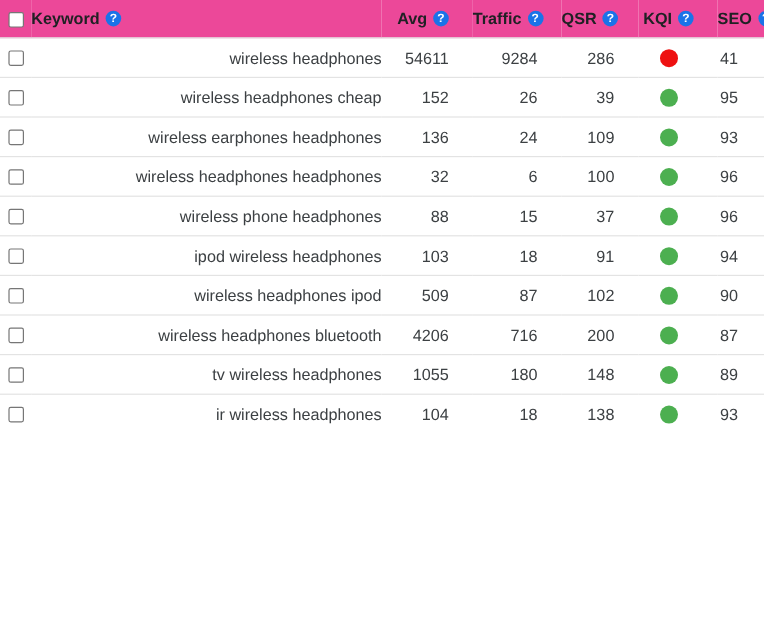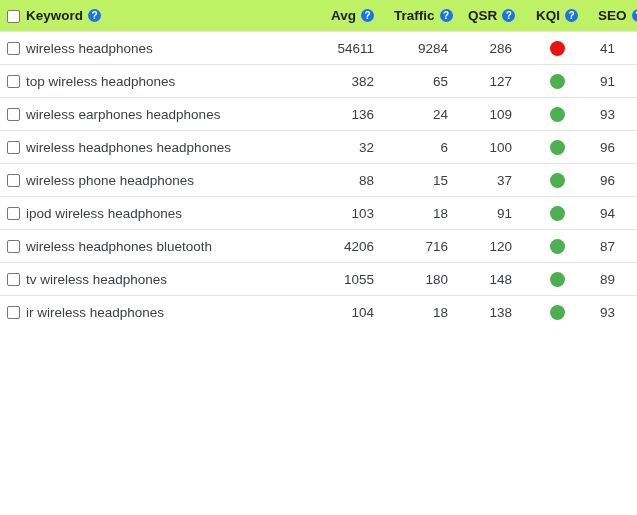--- a/index.html
+++ b/index.html
@@ -32,21 +32,21 @@
 
   
   thead th {
     font-size: 13.5px;
     font-weight: bold;
     color: #202124;
     padding: 0;
     height: 31px;
     vertical-align: middle;
     white-space: nowrap;
-    background: #bef264;
+    background: #ec4899;
   }
   thead th.th-check   { text-align: left; padding-left: 7px; }
   thead th.th-keyword { text-align: left; }
   thead th.num        { text-align: right; padding-right: 20px; }
   thead th.th-seo     { text-align: right; padding-right: 7px; }
 
   .hdr-inner {
     display: inline-flex;
     align-items: center;
     gap: 5px;
@@ -80,21 +80,21 @@
     border-top: 1px solid #e3e3e3;
     padding: 0;
     height: 32px;
     vertical-align: middle;
     font-size: 13.5px;
     color: #3c4043;
     white-space: nowrap;
     background: #ffffff;
   }
   tbody td.td-check   { text-align: left; padding-left: 7px; }
-  tbody td.td-keyword { text-align: left; color: #3c4043; }
+  tbody td.td-keyword { text-align: right; color: #3c4043; }
   tbody td.num        { text-align: right; padding-right: 20px; color: #3c4043; }
   tbody td.td-kqi     { text-align: center; padding-right: 16px; }
   tbody td.td-seo     { text-align: center; padding-right: 20px; }
 
   
   .cbox {
     -webkit-appearance: none;
     appearance: none;
     width: 13px;
     height: 13px;
@@ -178,26 +178,26 @@
         <td class="td-check"><input type="checkbox" class="cbox" style=""></td>
         <td class="td-keyword">wireless headphones</td>
         <td class="num">54611</td>
         <td class="num">9284</td>
         <td class="num">286</td>
         <td class="td-kqi"><span class="dot" style="background: rgb(238, 17, 17);"></span></td>
         <td class="td-seo">41</td>
       </tr>
       <tr>
         <td class="td-check"><input type="checkbox" class="cbox" style=""></td>
-        <td class="td-keyword">top wireless headphones</td>
-        <td class="num">382</td>
-        <td class="num">65</td>
-        <td class="num">127</td>
-        <td class="td-kqi"><span class="dot" style="background: rgb(76, 175, 80);"></span></td>
-        <td class="td-seo">91</td>
+        <td class="td-keyword">wireless headphones cheap</td>
+        <td class="num">152</td>
+        <td class="num">26</td>
+        <td class="num">39</td>
+        <td class="td-kqi"><span class="dot" style="background: rgb(76, 175, 80);"></span></td>
+        <td class="td-seo">95</td>
       </tr>
       <tr>
         <td class="td-check"><input type="checkbox" class="cbox" style=""></td>
         <td class="td-keyword">wireless earphones headphones</td>
         <td class="num">136</td>
         <td class="num">24</td>
         <td class="num">109</td>
         <td class="td-kqi"><span class="dot" style="background: rgb(76, 175, 80);"></span></td>
         <td class="td-seo">93</td>
       </tr>
@@ -223,24 +223,33 @@
         <td class="td-check"><input type="checkbox" class="cbox" style=""></td>
         <td class="td-keyword">ipod wireless headphones</td>
         <td class="num">103</td>
         <td class="num">18</td>
         <td class="num">91</td>
         <td class="td-kqi"><span class="dot" style="background: rgb(76, 175, 80);"></span></td>
         <td class="td-seo">94</td>
       </tr>
       <tr>
         <td class="td-check"><input type="checkbox" class="cbox" style=""></td>
+        <td class="td-keyword">wireless headphones ipod</td>
+        <td class="num">509</td>
+        <td class="num">87</td>
+        <td class="num">102</td>
+        <td class="td-kqi"><span class="dot" style="background: rgb(76, 175, 80);"></span></td>
+        <td class="td-seo">90</td>
+      </tr>
+      <tr>
+        <td class="td-check"><input type="checkbox" class="cbox" style=""></td>
         <td class="td-keyword">wireless headphones bluetooth</td>
         <td class="num">4206</td>
         <td class="num">716</td>
-        <td class="num">120</td>
+        <td class="num">200</td>
         <td class="td-kqi"><span class="dot" style="background: rgb(76, 175, 80);"></span></td>
         <td class="td-seo">87</td>
       </tr>
       <tr>
         <td class="td-check"><input type="checkbox" class="cbox" style=""></td>
         <td class="td-keyword">tv wireless headphones</td>
         <td class="num">1055</td>
         <td class="num">180</td>
         <td class="num">148</td>
         <td class="td-kqi"><span class="dot" style="background: rgb(76, 175, 80);"></span></td>

